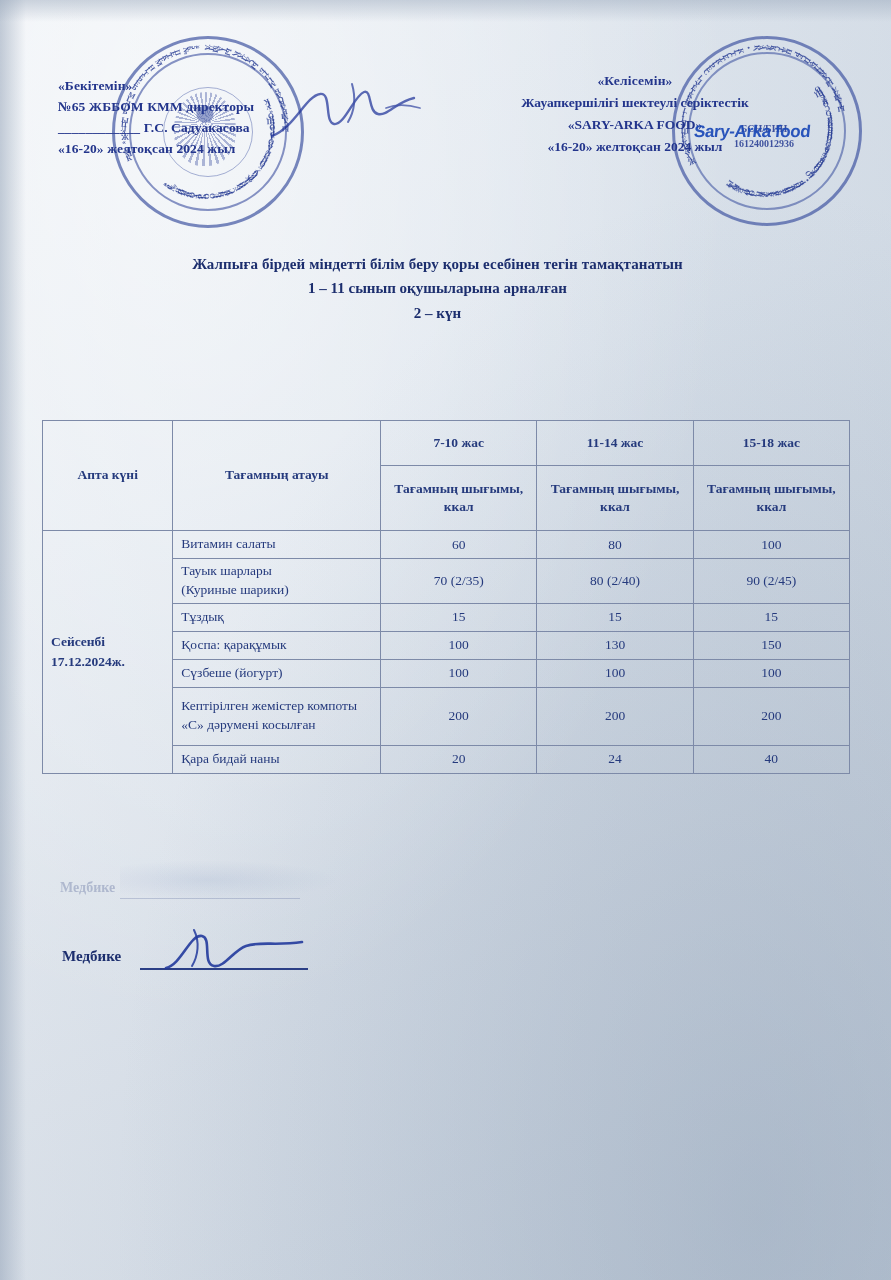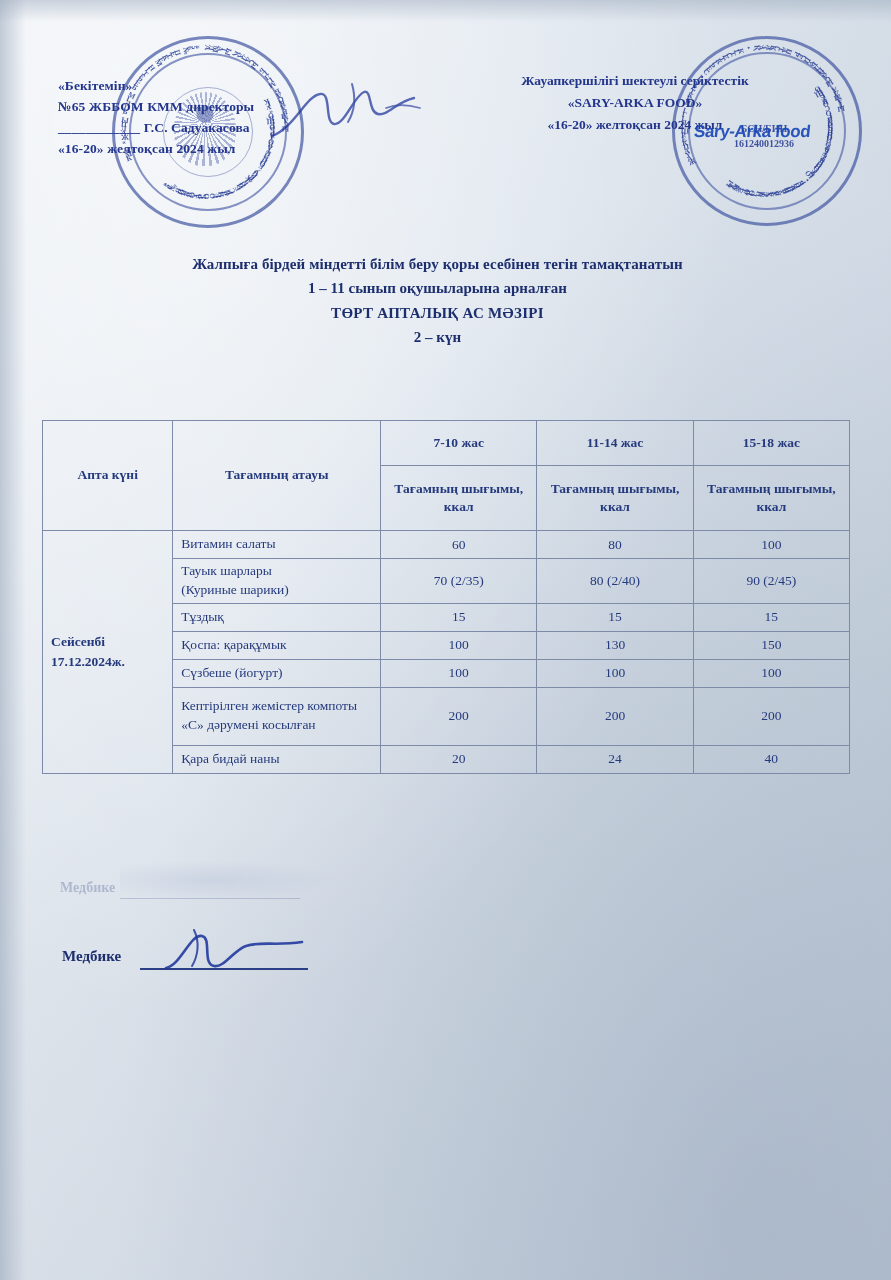--- a/index.html
+++ b/index.html
@@ -304,20 +304,21 @@
   <div class="edge-top"></div>
 
   <div class="approval-left">
     <div>«Бекітемін»</div>
     <div>№65 ЖББОМ КММ директоры</div>
     <div>____________ Г.С. Садуакасова</div>
     <div>«16-20» желтоқсан 2024 жыл</div>
   </div>
 
   <div class="approval-right">
+    <div class="line1">«Келісемін»</div>
     <div>Жауапкершілігі шектеулі серіктестік</div>
     <div>«SARY-ARKA FOOD»</div>
     <div>«16-20» желтоқсан 2024 жыл</div>
   </div>
 
   <div class="stamp stamp-left"></div>
   <div class="stamp-left-inner">
     <div class="ring-text" id="ring-left">
         <span style="transform: rotate(-108deg) translate(0px, -84px) rotate(90deg);">К</span>
         <span style="transform: rotate(-104.95deg) translate(0px, -84px) rotate(90deg);">М</span>
@@ -605,21 +606,20 @@
 
   <svg class="signature-top" viewBox="0 0 160 74">
     <path d="M4,58 C26,50 38,18 52,16 C64,14 56,44 66,46 C76,48 86,18 96,14 C104,11 100,34 110,36 C120,38 128,24 146,20" fill="none" stroke="#20349a" stroke-width="2.4" stroke-linecap="round" opacity="0.85"></path>
     <path d="M84,6 C88,20 86,34 80,44" fill="none" stroke="#20349a" stroke-width="2" stroke-linecap="round" opacity="0.8"></path>
     <path d="M118,30 C128,26 138,26 152,30" fill="none" stroke="#20349a" stroke-width="1.8" stroke-linecap="round" opacity="0.75"></path>
   </svg>
 
   <div class="titles">
     <div class="t1">Жалпыға бірдей міндетті білім беру қоры есебінен тегін тамақтанатын</div>
     <div class="t2">1 – 11 сынып оқушыларына арналған</div>
-    <div class="t3">ТӨРТ АПТАЛЫҚ АС МӘЗІРІ</div>
     <div class="t5">2 – күн</div>
   </div>
 
   <div class="table-wrap">
     <table class="menu">
       <thead>
         <tr>
           <th class="col-day" rowspan="2">Апта күні</th>
           <th class="col-dish" rowspan="2">Тағамның атауы</th>
           <th class="col-age age-head">7-10 жас</th>

